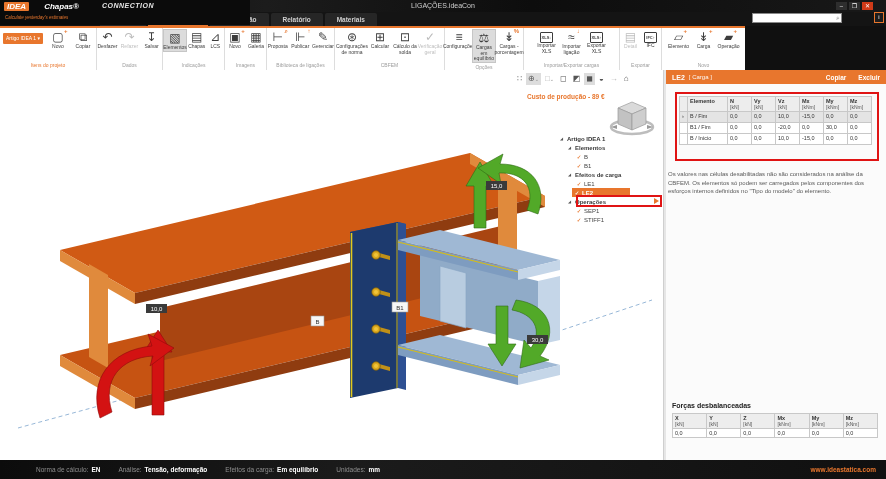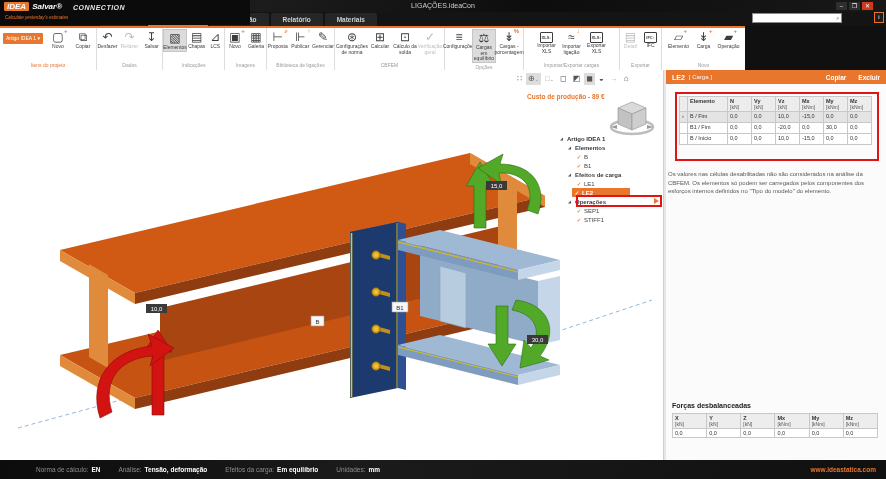--- a/index.html
+++ b/index.html
@@ -6,21 +6,21 @@
   *{box-sizing:border-box;font-family:"Liberation Sans",sans-serif;}
   #frame{position:relative;width:886px;height:479px;background:#fff;overflow:hidden;margin:0 auto;}
   .abs{position:absolute;}
   
   #titlebar{left:0;top:0;width:886px;height:12px;background:linear-gradient(90deg,#090909,#1c1c1c 30%,#0d0d0d 60%,#181818);}
   #wintitle{left:0;top:0;width:886px;height:12px;text-align:center;font-size:7px;line-height:12px;color:#cfcfcf;}
   .winbtn{top:2px;width:11px;height:8px;font-size:6px;line-height:8px;text-align:center;color:#fff;background:#2e2e2e;}
   #btn-close{background:#d03a18;}
   
   #logo{left:0;top:0;width:250px;height:25px;background:#0b0b0b;z-index:5;}
-  #logo .row1{position:absolute;left:4px;top:2px;display:flex;align-items:flex-end;gap:3px;}
+  #logo .row1{position:absolute;left:4px;top:2px;display:flex;align-items:flex-start;gap:15px;}
   #logobox{background:#e8762d;color:#fff;font-style:italic;font-weight:bold;font-size:8px;padding:0 3px;border-radius:1px;}
   #brandname{color:#fff;font-style:italic;font-weight:bold;font-size:8px;}
   #product{color:#e6e6e6;font-style:italic;font-weight:bold;font-size:7px;letter-spacing:.5px;margin-left:8px;}
   #tagline{position:absolute;left:5px;top:15px;font-size:4.5px;font-style:italic;color:#e8762d;}
   
   #tabrow{left:0;top:12px;width:886px;height:14px;background:#141414;display:flex;align-items:flex-end;padding-left:100px;}
   .tab{height:13px;line-height:13px;padding:0 12px;font-size:6.5px;font-weight:bold;color:#d0d0d0;background:#262626;margin-right:2px;border-radius:2px 2px 0 0;}
   .tab.active{background:#e8762d;color:#fff;}
   #searchbox{left:752px;top:13px;width:90px;height:10px;background:#fff;border:1px solid #888;display:flex;align-items:center;}
   #searchbox input{flex:1;border:0;outline:0;font-size:6px;height:8px;padding:0 2px;background:transparent;}
@@ -101,21 +101,21 @@
 
   <div class="abs" id="titlebar"></div>
   <div class="abs" id="wintitle">LIGAÇÕES.ideaCon</div>
   <span class="abs winbtn" style="left:836px">–</span>
   <span class="abs winbtn" style="left:849px">❐</span>
   <span class="abs winbtn" id="btn-close" style="left:862px">✕</span>
 
   <div class="abs" id="logo">
     <div class="row1">
       <span id="logobox">IDEA</span>
-      <span id="brandname">Salvar®</span>
+      <span id="brandname">Chapas®</span>
       <span id="product">CONNECTION</span>
     </div>
     <div id="tagline">Calculate yesterday's estimates</div>
   </div>
 
   <div class="abs" id="tabrow">
     <div class="tab">Projeto</div>
     <div class="tab active">Modelagem</div>
     <div class="tab">Verificação</div>
     <div class="tab">Relatório</div>

